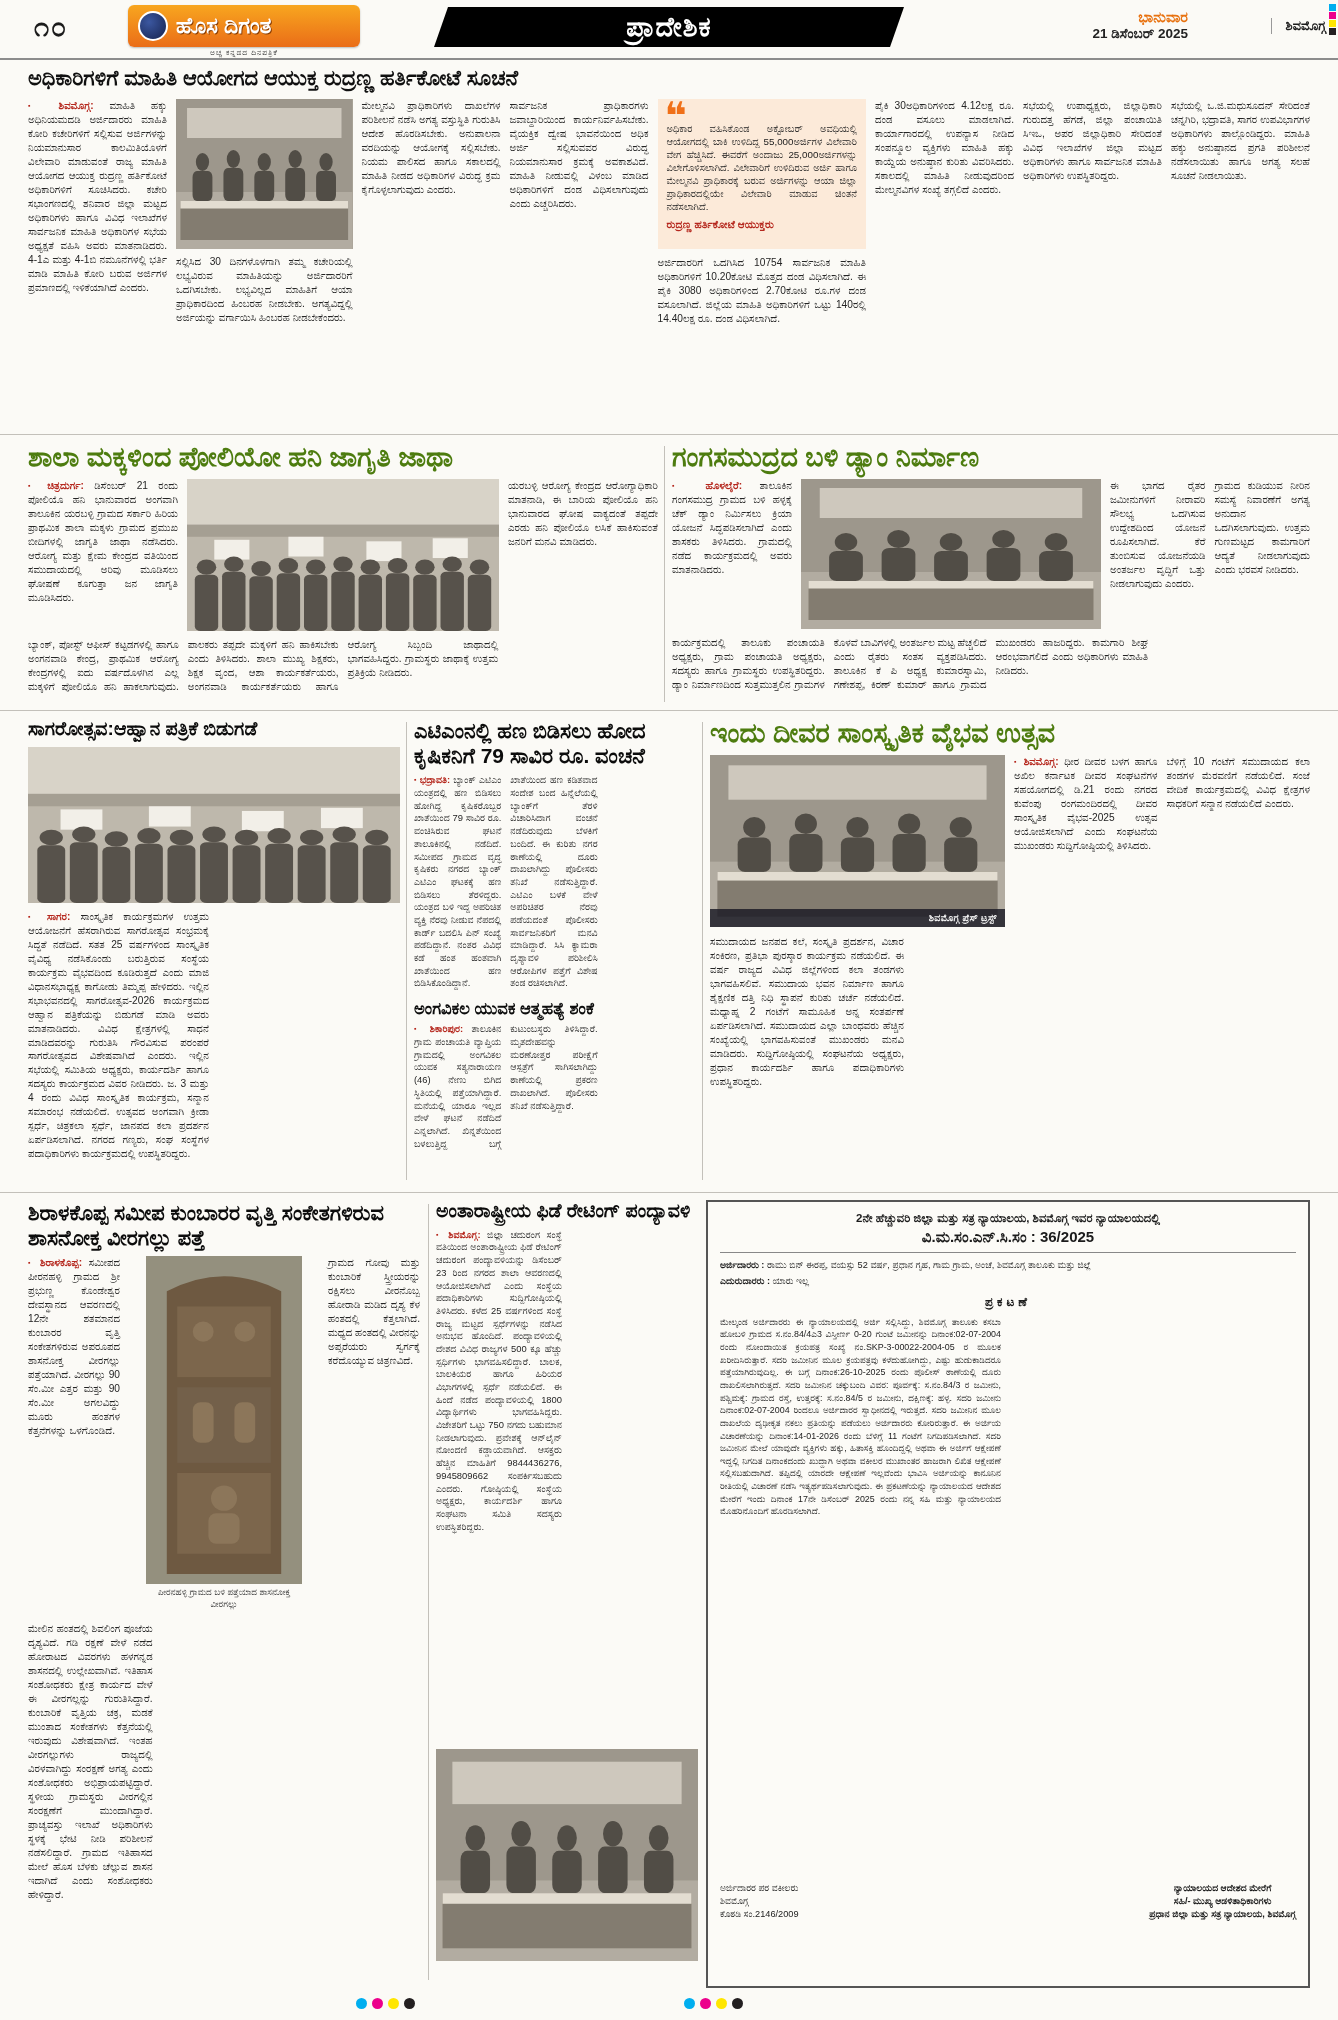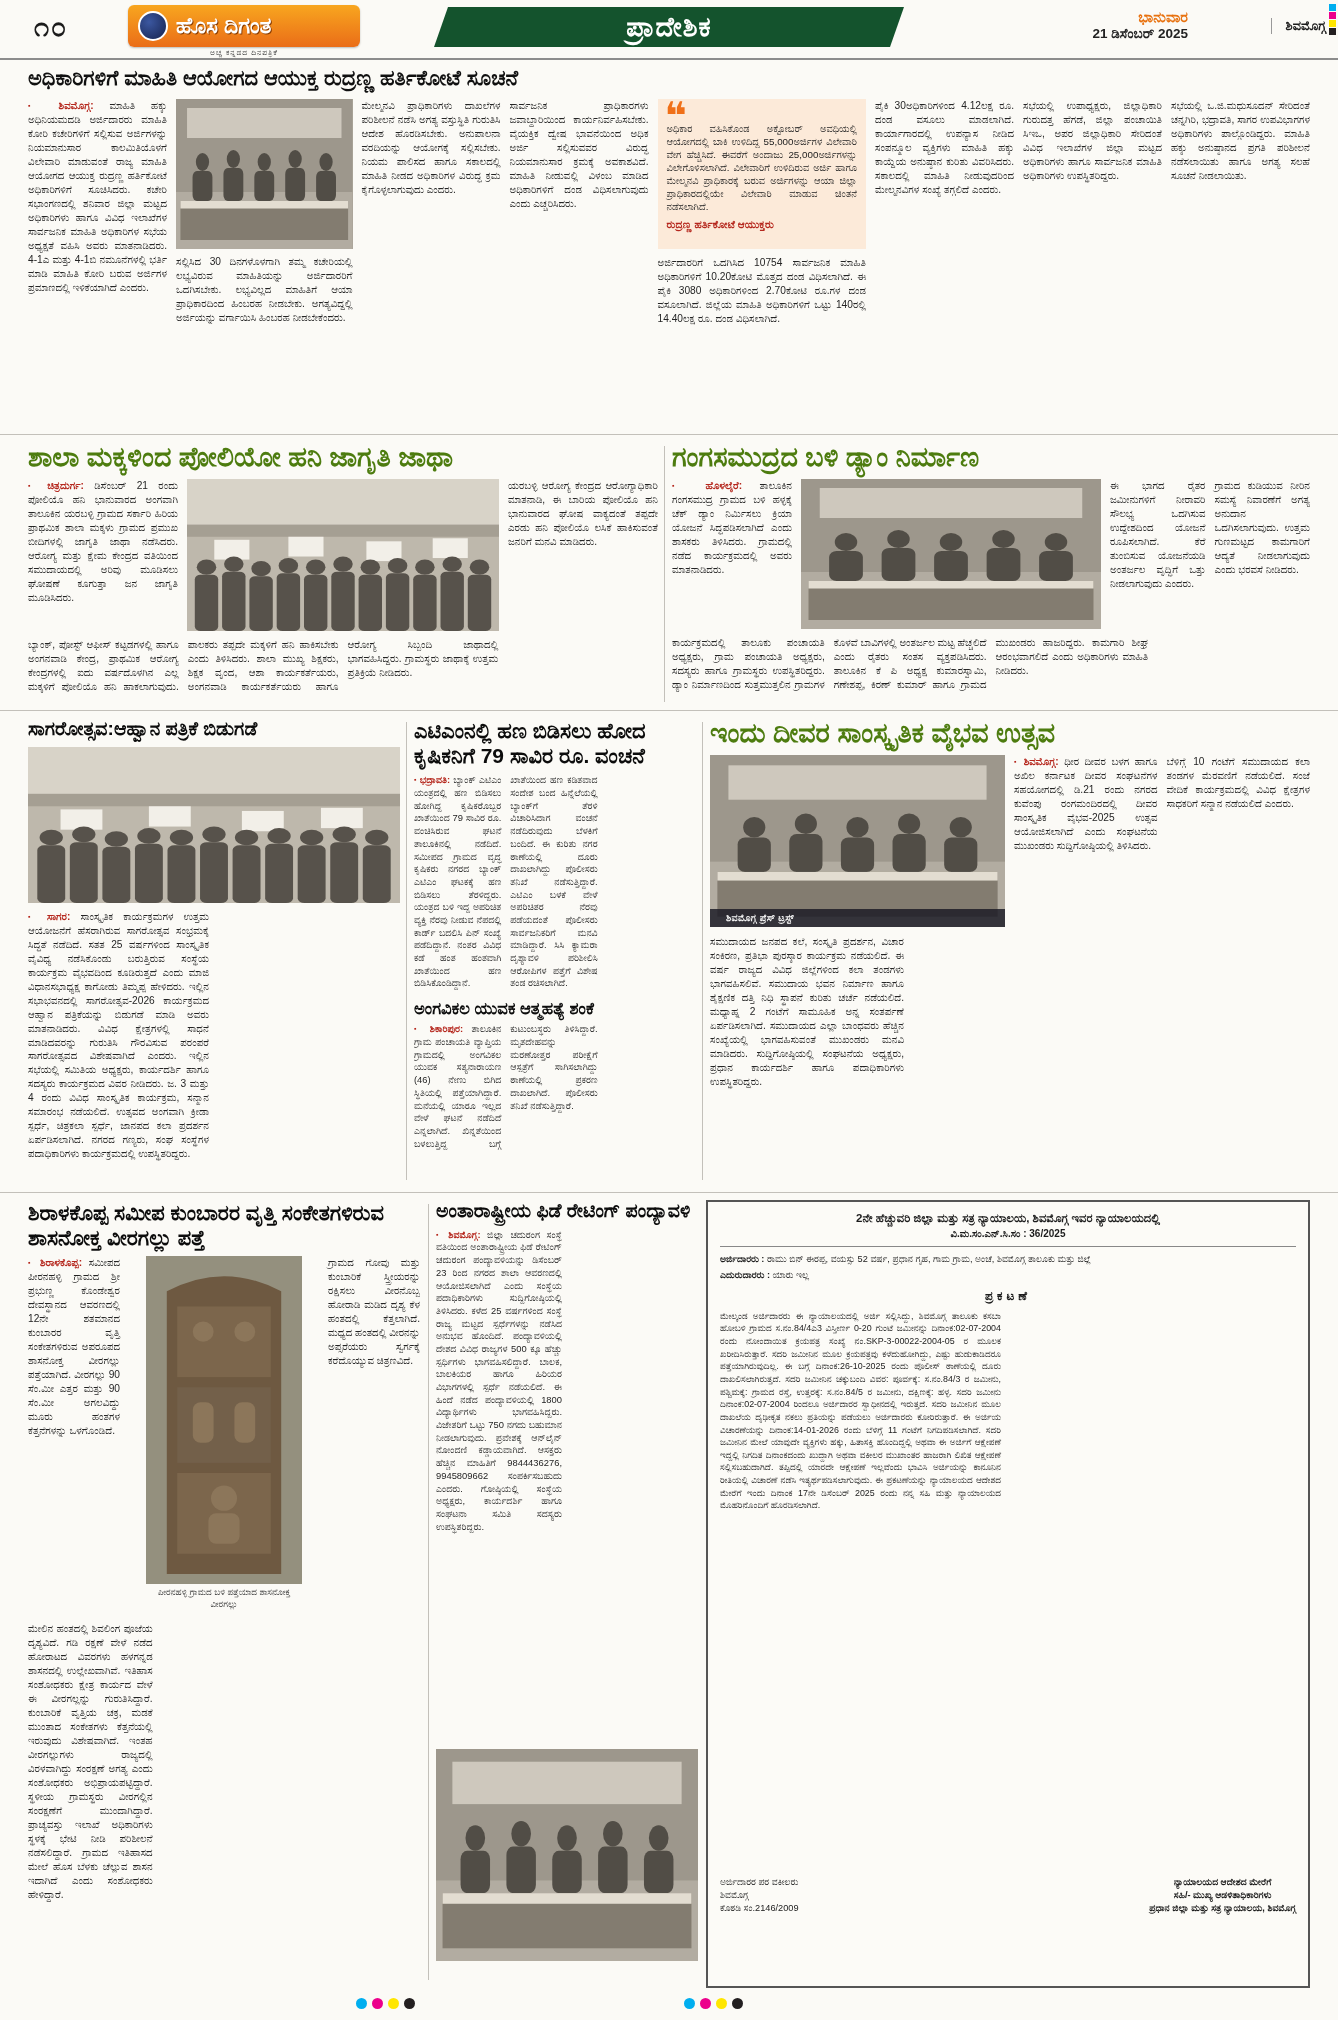--- a/index.html
+++ b/index.html
@@ -6,29 +6,29 @@
 html,body{background:#d9d9d6}
 body{font-family:"Liberation Sans","DejaVu Sans",sans-serif}
 .page{position:relative;width:1338px;height:2020px;margin:0 auto;background:#fbfaf6;color:#1b1b1b;overflow:hidden}
 .abs{position:absolute}
 .body{font-size:10.2px;line-height:1.37;text-align:justify;color:#242424}
 .small{font-size:9.4px;line-height:1.35;text-align:justify;color:#242424}
 .dl{font-weight:bold;color:#b5271d}
 .dl::before{content:"▪ ";font-size:7px;vertical-align:1px}
 .photo{position:relative;background:#aaa49a;overflow:hidden}
 .photo>svg{display:block;width:100%;height:100%}
-.photo-cap{position:absolute;left:0;right:0;bottom:0;background:rgba(25,25,35,.82);color:#f5f5f5;font-size:9.5px;font-weight:bold;text-align:left;padding:3px 16px;letter-spacing:.3px}
+.photo-cap{position:absolute;left:0;right:0;bottom:0;background:rgba(25,25,35,.82);color:#f5f5f5;font-size:9.5px;font-weight:bold;text-align:right;padding:3px 8px;letter-spacing:.3px}
 .rule-h{position:absolute;background:#c3c0ba;height:1px}
 .rule-v{position:absolute;background:#c3c0ba;width:1px}
 .pgnum{position:absolute;left:34px;top:12px;font-size:27px;font-weight:bold;letter-spacing:2px}
 .logo{position:absolute;left:128px;top:5px;width:232px;height:42px;border-radius:6px;background:linear-gradient(180deg,#f8a61f,#ea6d18);display:flex;align-items:center;gap:8px;padding:12px 10px;box-shadow:0 1px 2px rgba(0,0,0,.25)}
 .logo-badge{width:30px;height:30px;border-radius:50%;background:radial-gradient(circle at 35% 35%,#3b57a0,#16224d);border:2px solid #fff;flex:0 0 auto}
 .logo-text{color:#fff;font-size:22px;font-weight:900;text-shadow:1px 1px 0 #8a3c00;white-space:nowrap}
 .logo-tag{position:absolute;left:128px;top:48px;width:232px;text-align:center;font-size:7.5px;color:#333;letter-spacing:1px}
-.section-band{position:absolute;left:50%;transform:translateX(-50%);top:7px;width:470px;height:40px;background:#14532d;clip-path:polygon(14px 0,100% 0,calc(100% - 14px) 100%,0 100%);color:#fff;display:flex;align-items:center;justify-content:center;font-size:27px;font-weight:900;letter-spacing:1px}
+.section-band{position:absolute;left:50%;transform:translateX(-50%);top:7px;width:470px;height:40px;background:#000000;clip-path:polygon(14px 0,100% 0,calc(100% - 14px) 100%,0 100%);color:#fff;display:flex;align-items:center;justify-content:center;font-size:27px;font-weight:900;letter-spacing:1px}
 .datebox{position:absolute;right:150px;top:8px;text-align:right;line-height:1.25}
 .datebox .day{display:block;color:#e87210;font-weight:bold;font-size:14.5px}
 .datebox .date{display:block;font-weight:bold;font-size:13.5px;color:#222}
 .edition{position:absolute;right:12px;top:18px;font-size:13px;font-weight:bold;border-left:1px solid #999;padding-left:14px}
 .regstrip{position:absolute;right:2px;top:4px;display:flex;flex-direction:column;gap:1px}
 .regstrip i{width:7px;height:7px;display:block}
 .masthead-rule{position:absolute;left:0;top:58px;width:1338px;height:2px;background:#8c8c8c}
 .kicker{font-size:21px;font-weight:700;color:#101010}
 .lead-head{font-size:46px;font-weight:900;line-height:1.1;margin-top:5px;letter-spacing:-.5px;color:#0c0c0c}
 .lead-body{display:grid;grid-template-columns:1fr 1.27fr 1fr 1fr 1.5fr 1fr 1fr 1fr;gap:9px;height:266px;overflow:hidden;margin-top:9px}
@@ -38,21 +38,21 @@
 .qattr{margin-top:5px;font-size:10.5px;font-weight:bold;color:#b5271d}
 .h-row2{font-size:27px;font-weight:900;line-height:1.12;margin-bottom:7px;color:#4d7c0f}
 .h-med{font-size:21px;font-weight:900;line-height:1.2;margin-bottom:6px;color:#0c0c0c}
 .h-small{font-size:19px;font-weight:900;line-height:1.2;margin-bottom:6px;color:#0c0c0c}
 .h-sub{font-size:16.5px;font-weight:900;margin:9px 0 5px;color:#0c0c0c}
 .cols2{column-count:2;column-gap:10px;column-fill:auto;overflow:hidden}
 .cols3{column-count:3;column-gap:9px;column-fill:auto;overflow:hidden}
 .cols4{column-count:4;column-gap:9px;column-fill:auto;overflow:hidden}
 .notice{position:absolute;border:2px solid #555;padding:10px 12px;background:#fcfbf7;overflow:hidden}
 .n-title1{text-align:center;font-weight:bold;font-size:11.5px}
-.n-title2{text-align:center;font-weight:bold;font-size:10px;margin-top:3px}
+.n-title2{text-align:center;font-weight:bold;font-size:15px;margin-top:3px}
 .n-line{border-top:1px solid #888;margin:6px 0}
 .n-party{font-size:9.2px;line-height:1.4;text-align:justify}
 .n-sub{text-align:center;font-weight:bold;font-size:12px;letter-spacing:4px;margin:7px 0}
 .n-body{column-count:2;column-gap:14px;column-fill:auto;height:556px;font-size:8.9px;line-height:1.42;text-align:justify;overflow:hidden;color:#222}
 .n-sigs{display:flex;justify-content:space-between;margin-top:10px;font-size:9.2px;line-height:1.45}
 .n-sigs .r{text-align:center;font-weight:bold}
 .dots{position:absolute;display:flex;gap:5px}
 .dots i{width:11px;height:11px;border-radius:50%;display:block}
 .capline{font-size:8.8px;margin-top:3px;text-align:center;color:#333;line-height:1.3}
 </style>

